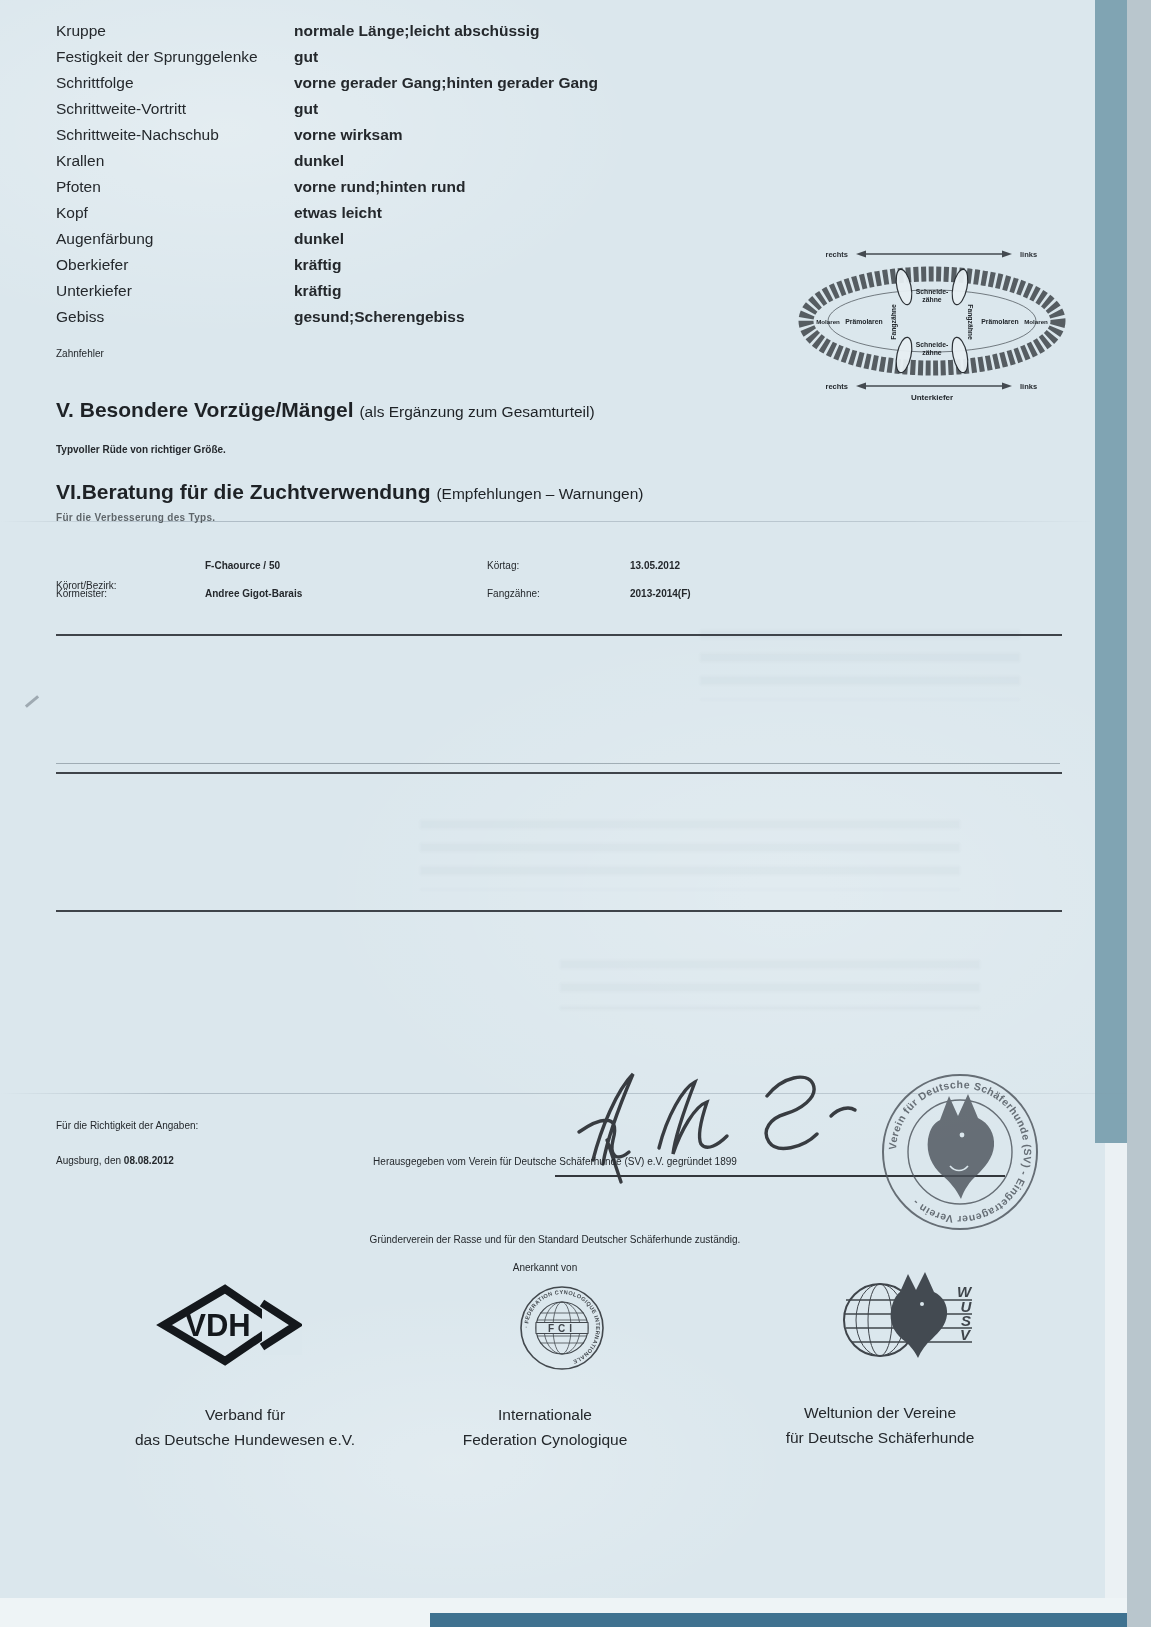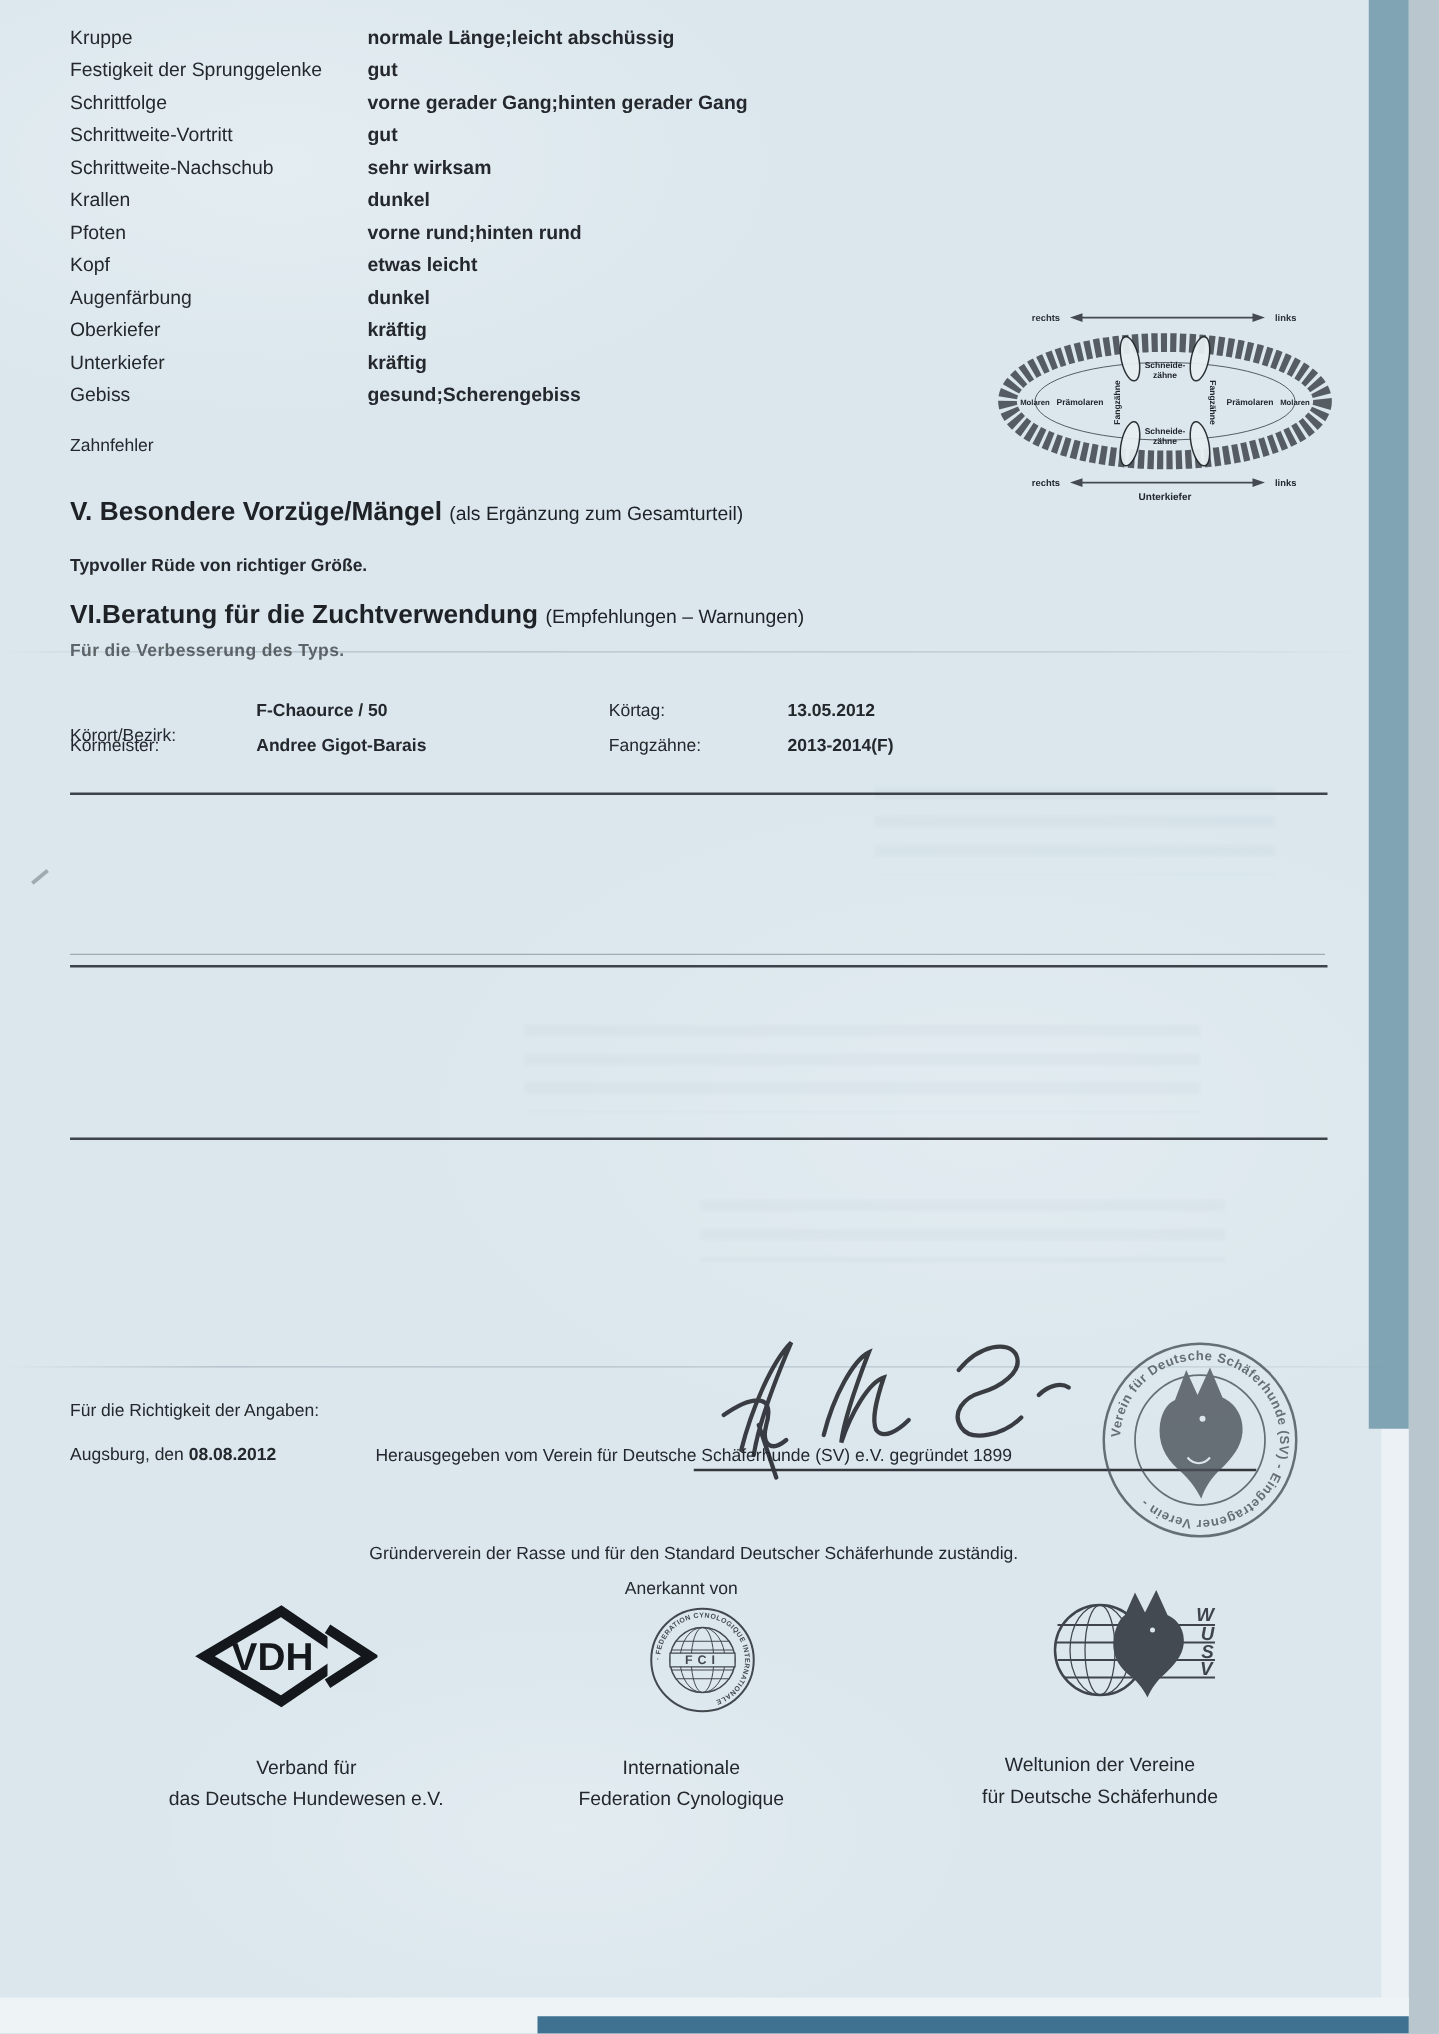--- a/index.html
+++ b/index.html
@@ -14,21 +14,21 @@
   
   .edge-right{position:absolute;top:0;right:0;width:22px;height:1627px;background:#ebf1f4;}
   .strip-right{position:absolute;top:0;left:1095px;width:34px;height:1143px;background:#80a4b3;}
   .band-bottom{position:absolute;left:0;top:1598px;width:1151px;height:29px;background:#eef4f6;}
   .bar-bottom{position:absolute;left:430px;top:1613px;width:721px;height:14px;background:#3f7290;}
   
   .attr-list{position:absolute;top:18px;left:0;width:900px;}
   .attr-row{position:relative;height:26px;font-size:15.5px;line-height:26px;}
   .attr-row .lbl{position:absolute;left:56px;}
   .attr-row .val{position:absolute;left:294px;font-weight:bold;}
-  .plain{font-size:14px;}
+  .plain{font-size:10px;}
   .b{font-weight:bold;}
   h1.sec{position:absolute;margin:0;font-size:21px;font-weight:bold;color:#1e2226;white-space:nowrap;}
   h1.sec .paren{font-size:15.5px;font-weight:normal;}
   .faded-strike{opacity:.68;letter-spacing:.3px;}
   .rule{position:absolute;background:#3f444a;height:2px;}
   .rule.faint{height:1px;background:rgba(70,85,95,.4);}
   .crease{position:absolute;height:1px;background:linear-gradient(90deg,rgba(130,145,158,0),rgba(130,145,158,.5) 15%,rgba(130,145,158,.35) 80%,rgba(130,145,158,0));}
   .ghost{position:absolute;opacity:.5;filter:blur(1.2px);
          background:repeating-linear-gradient(180deg, rgba(120,140,155,.10) 0 9px, transparent 9px 23px);}
   .tick{position:absolute;left:24px;top:700px;width:16px;height:3px;background:rgba(100,110,120,.5);transform:rotate(-40deg);}
@@ -65,21 +65,21 @@
     <div class="attr-row">
         <span class="lbl">Schrittfolge</span>
         <span class="val">vorne gerader Gang;hinten gerader Gang</span>
       </div>
     <div class="attr-row">
         <span class="lbl">Schrittweite-Vortritt</span>
         <span class="val">gut</span>
       </div>
     <div class="attr-row">
         <span class="lbl">Schrittweite-Nachschub</span>
-        <span class="val">sehr wirksam</span>
+        <span class="val">vorne wirksam</span>
       </div>
     <div class="attr-row">
         <span class="lbl">Krallen</span>
         <span class="val">dunkel</span>
       </div>
     <div class="attr-row">
         <span class="lbl">Pfoten</span>
         <span class="val">vorne rund;hinten rund</span>
       </div>
     <div class="attr-row">

